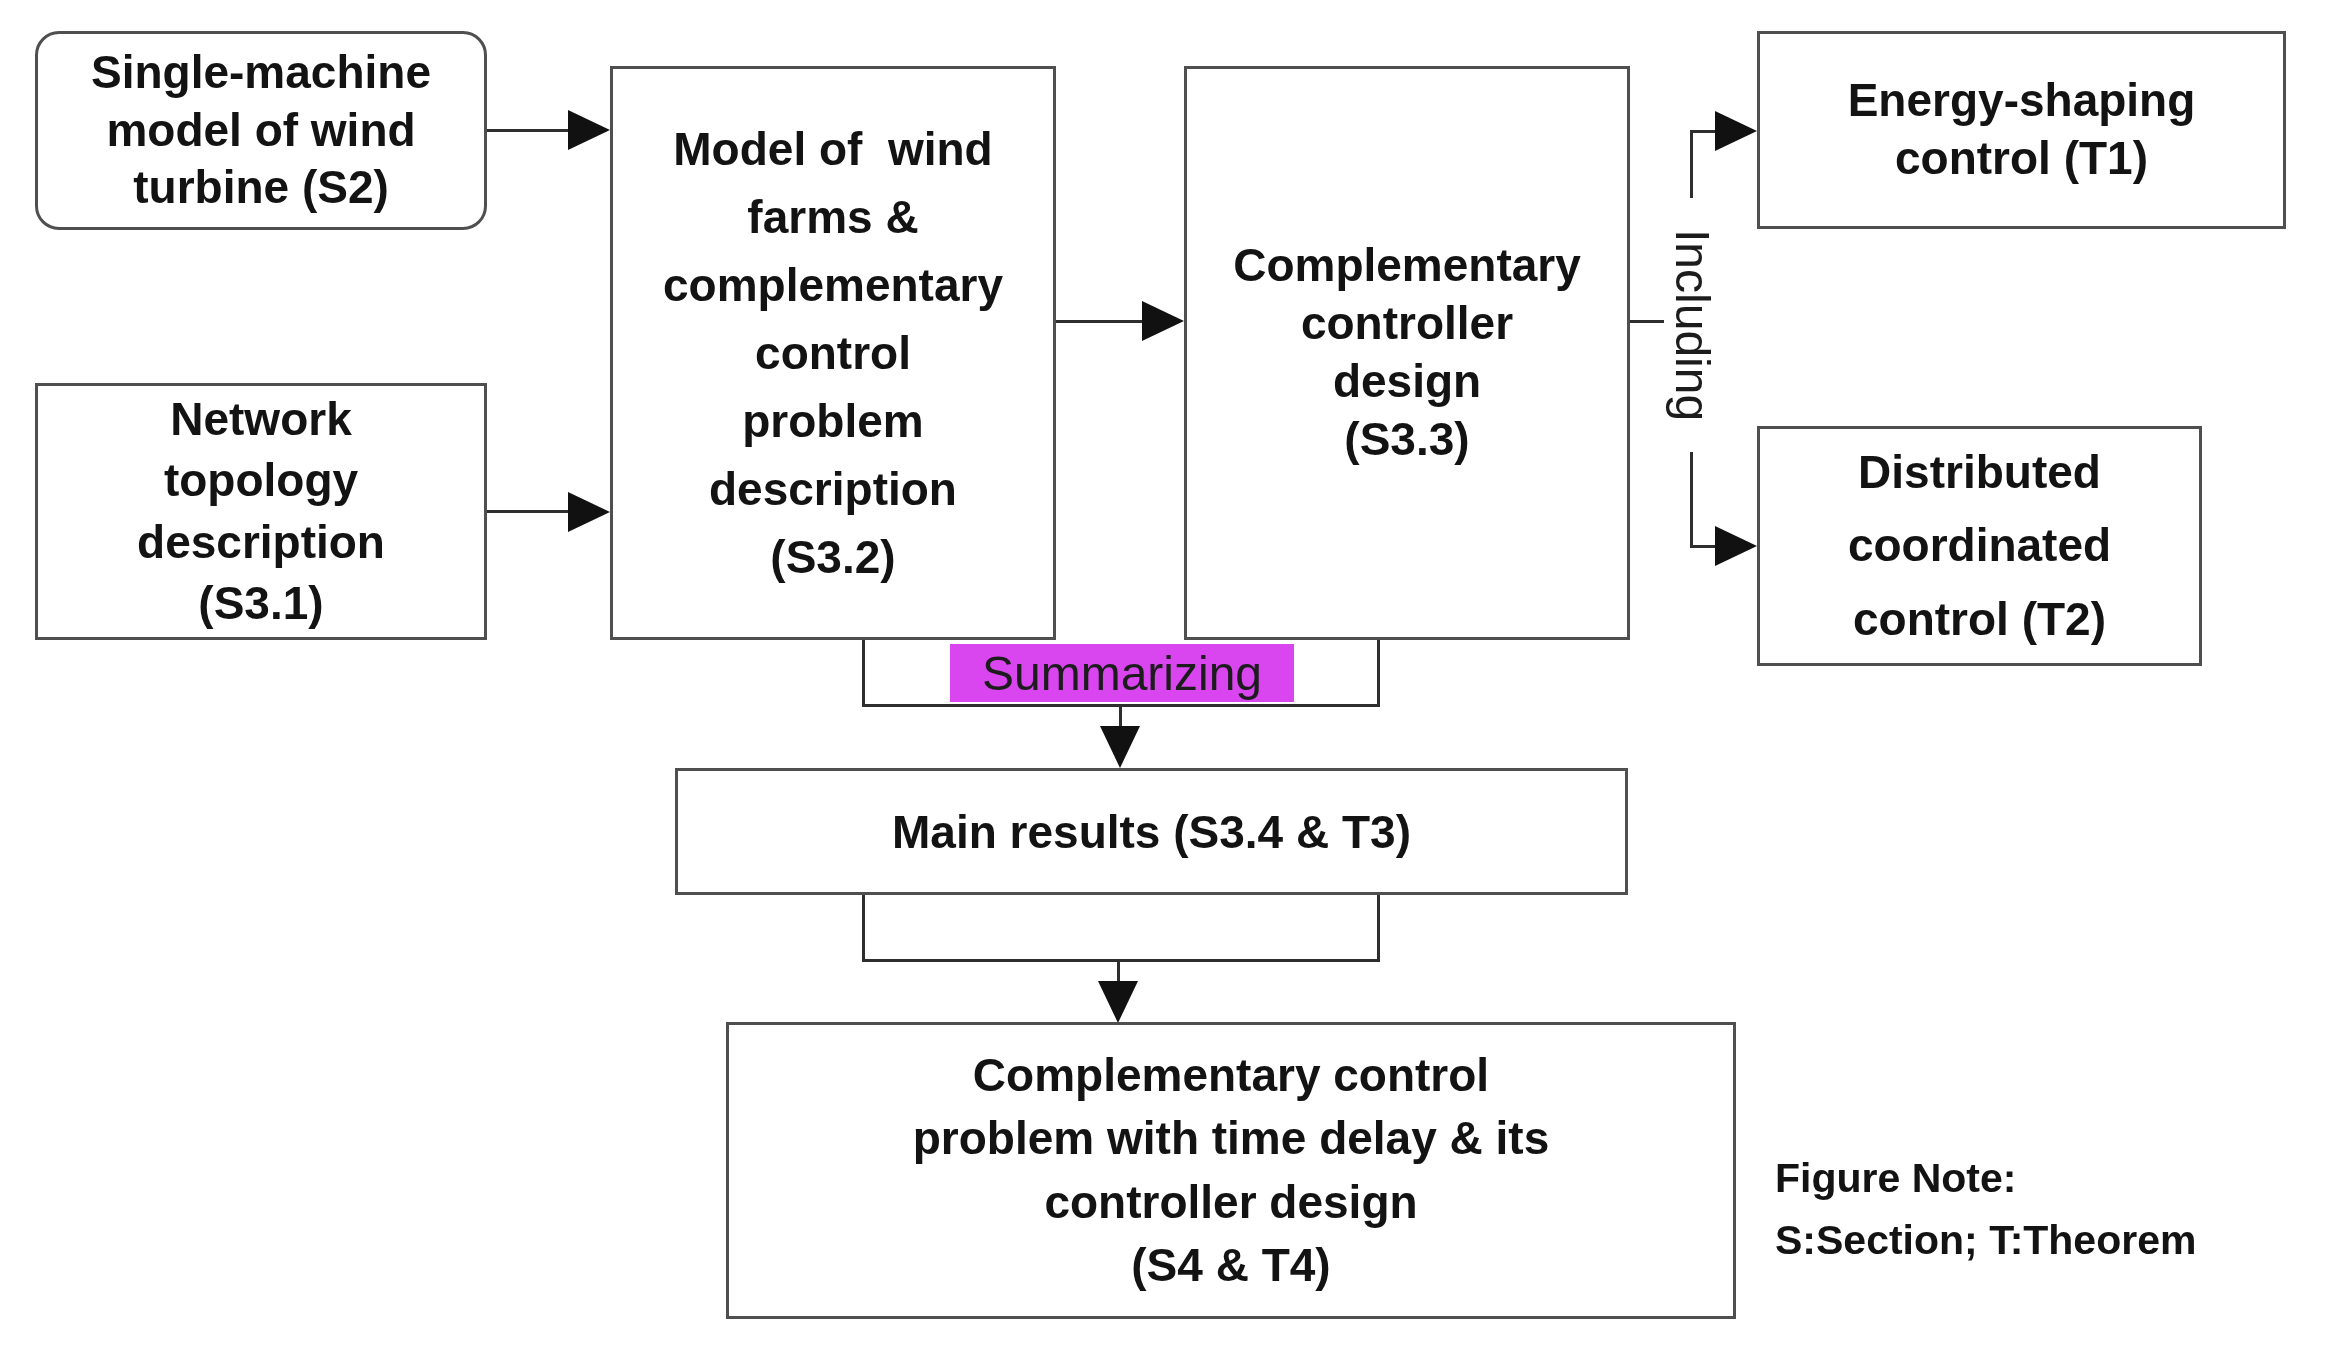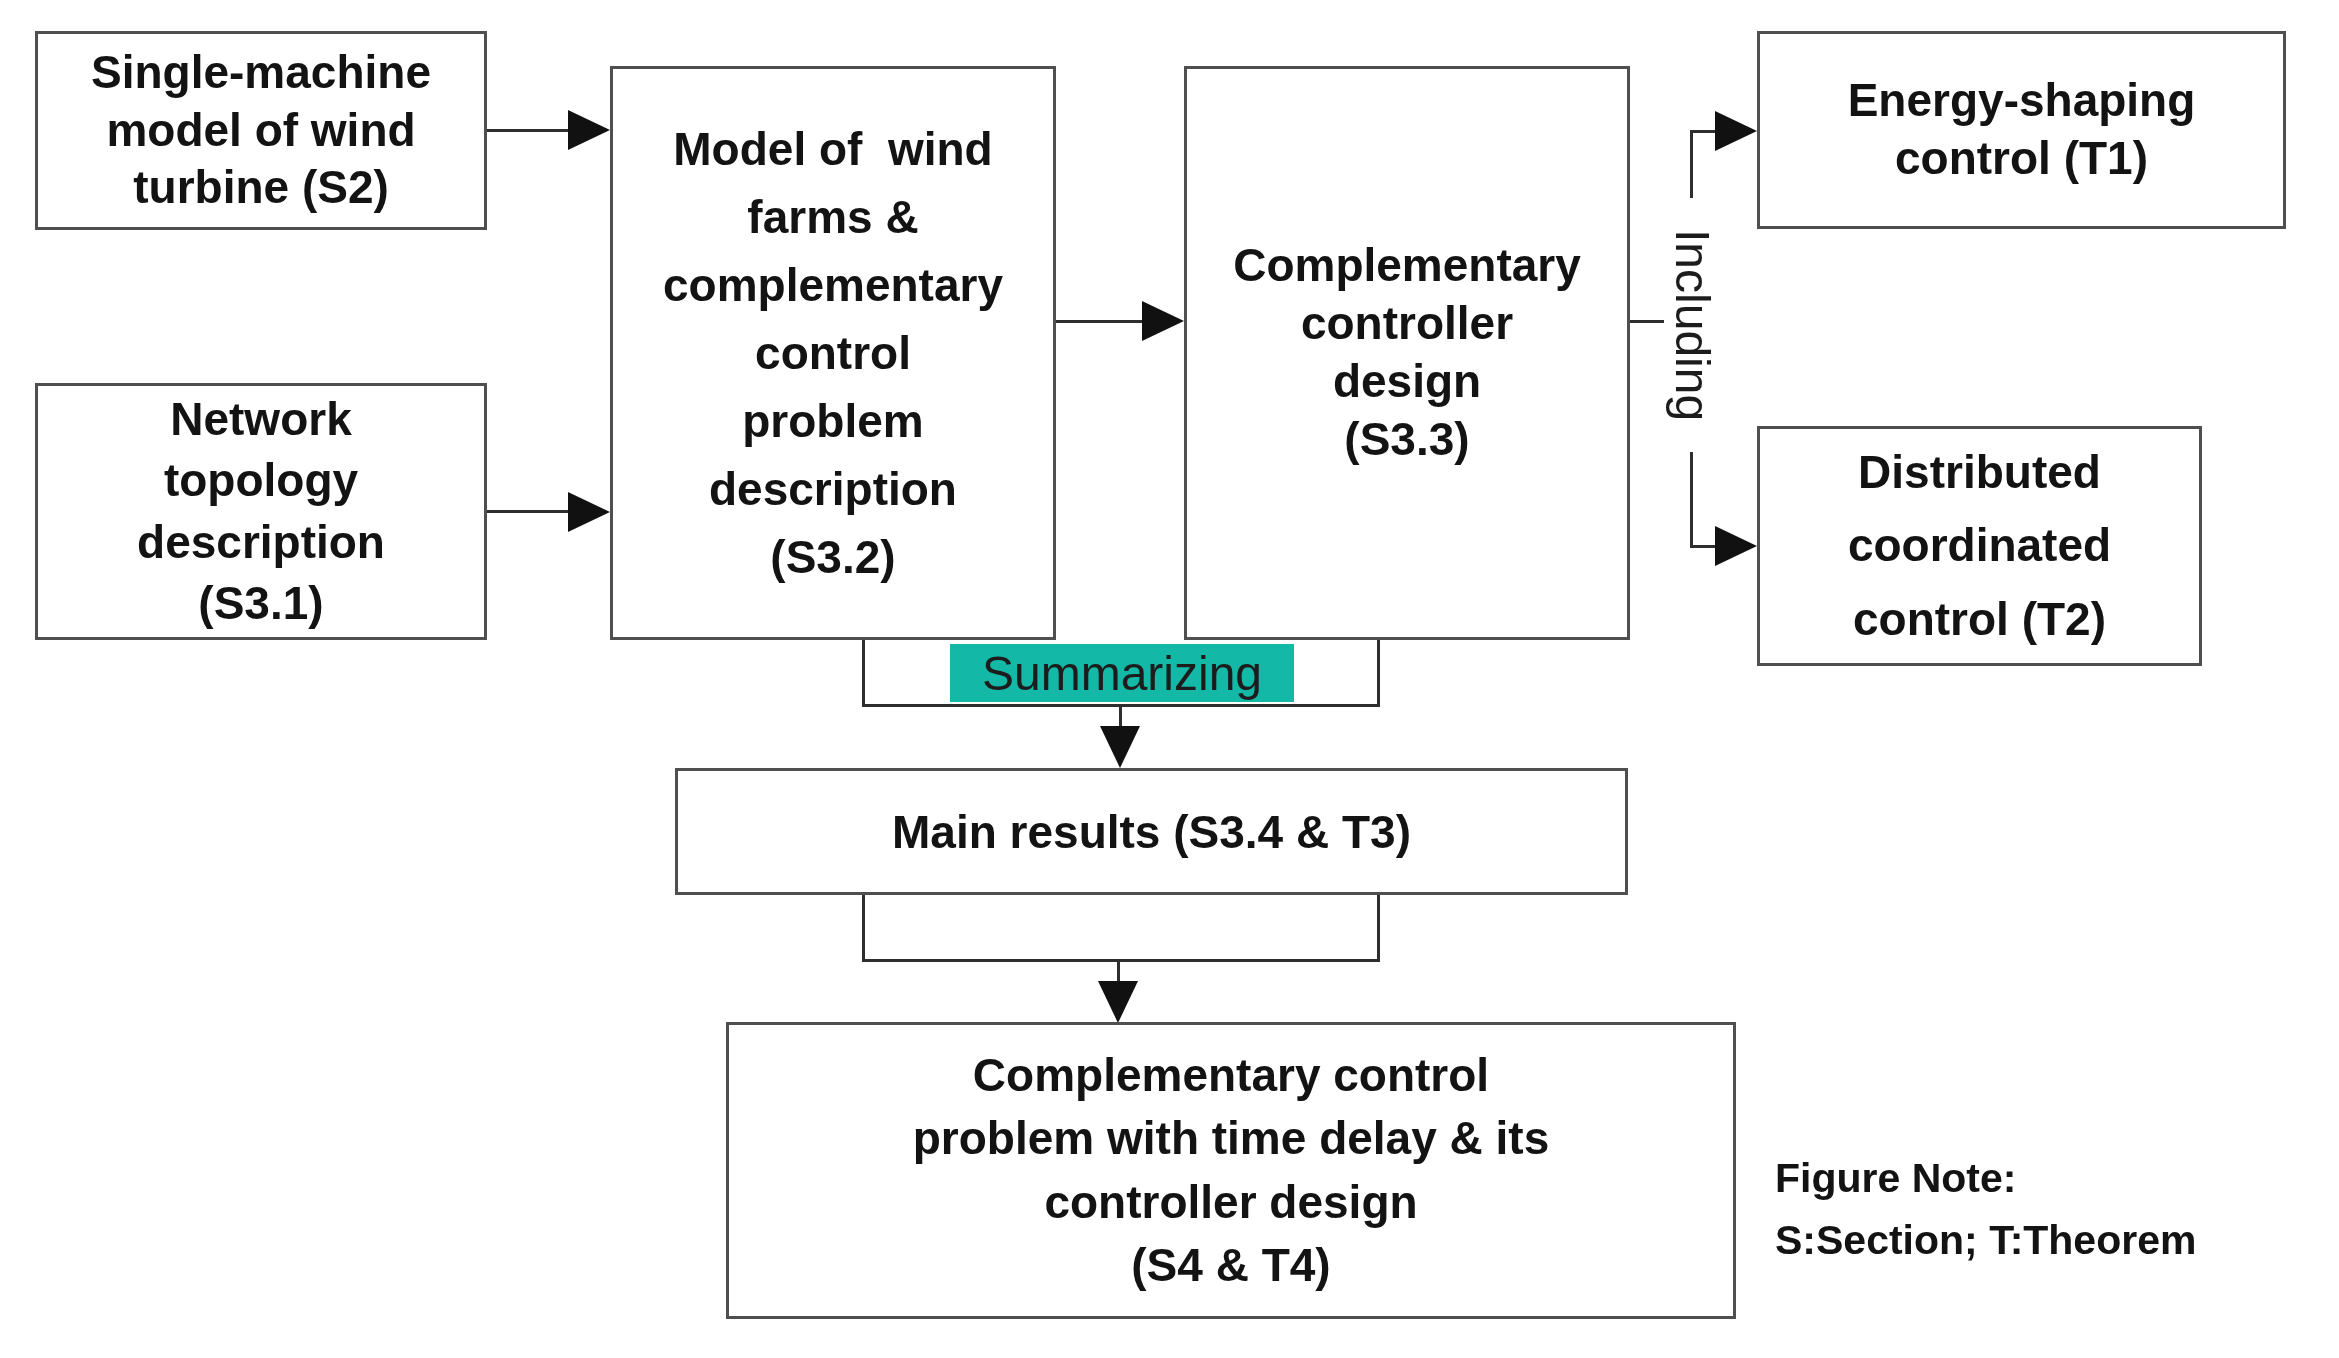--- a/index.html
+++ b/index.html
@@ -20,40 +20,40 @@
   .lh160{line-height:1.60;}
   .hline{position:absolute;height:3px;background:#2e2e2e;z-index:1;}
   .vline{position:absolute;width:3px;background:#2e2e2e;z-index:1;}
   .ah-right{position:absolute;width:0;height:0;z-index:2;
     border-top:20px solid transparent;border-bottom:20px solid transparent;
     border-left:42px solid #111111;}
   .ah-down{position:absolute;width:0;height:0;z-index:2;
     border-left:20px solid transparent;border-right:20px solid transparent;
     border-top:42px solid #111111;}
   .bracket-label{
-    position:absolute;background:#14b8a6;display:flex;align-items:center;justify-content:center;
+    position:absolute;background:#d946ef;display:flex;align-items:center;justify-content:center;
     font-size:48px;font-weight:400;color:#1c1c1c;z-index:5;white-space:pre;
   }
   .including{
     position:absolute;background:#ffffff;display:flex;align-items:center;justify-content:center;
     font-size:48px;font-weight:400;color:#1c1c1c;z-index:5;
     writing-mode:vertical-rl;text-orientation:mixed;white-space:pre;
   }
   .note{
     position:absolute;left:1775px;top:1148px;width:560px;
     font-size:41px;font-weight:bold;color:#131313;line-height:1.5;
     text-align:left;white-space:pre-wrap;z-index:3;
   }
 </style>
 </head>
 <body>
 
 <div class="canvas">
 
-  <div class="box lh126" style="left:35px;top:31px;width:452px;height:199px;">Single-machine
+  <div class="box lh126" style="left:35px;top:31px;width:452px;height:199px;border-radius:24px;">Single-machine
 model of wind
 turbine (S2)</div>
 
   <div class="box lh133" style="left:35px;top:383px;width:452px;height:257px;text-align:center;">Network
 topology
 description
 (S3.1)</div>
 
   <div class="box lh148" style="left:610px;top:66px;width:446px;height:574px;">Model of  wind
 farms &amp;

